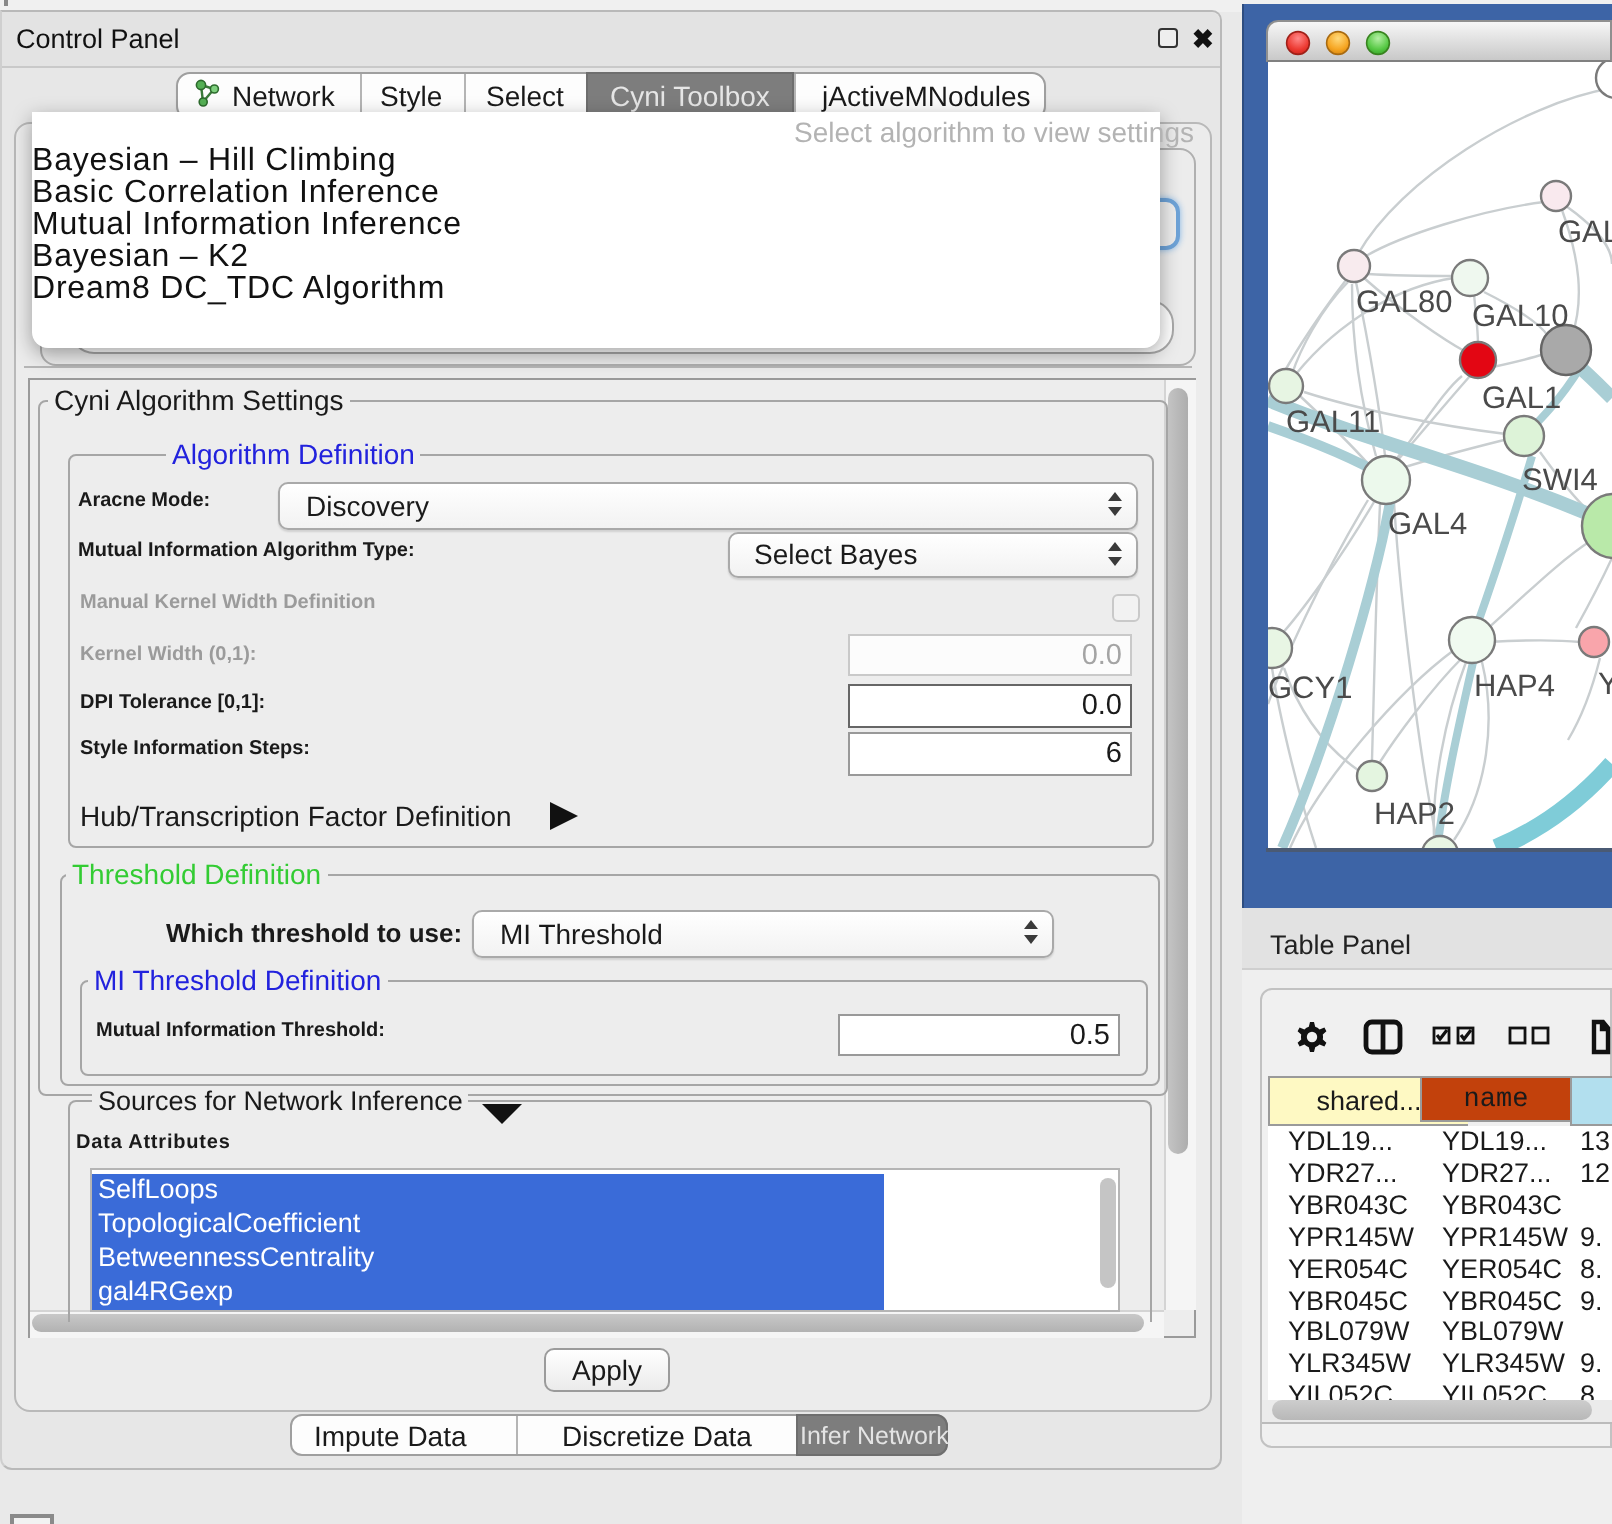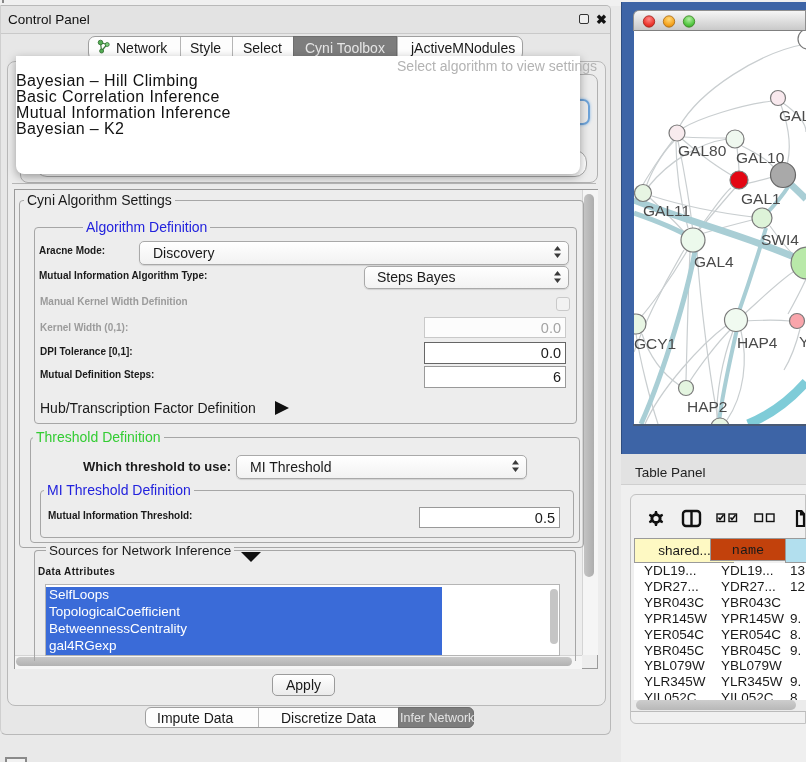--- a/index.html
+++ b/index.html
@@ -58,33 +58,33 @@
 <div class="grp" style="left:34px;top:227px;width:541px;height:195px;"></div>
 <div class="glab" style="left:37px;top:219px;color:#2222dd;margin-left:46px;">Algorithm Definition</div>
 <div class="lbl" style="left:39px;top:245px;">Aracne Mode:</div>
 <div class="cb" style="left:139px;top:241px;width:428px;height:22px;"></div>
 <div class="ttext" style="left:153px;top:245px;">Discovery</div>
 <svg class="arr" style="left:553px;top:246px;" viewBox="0 0 9 12">
     <path d="M4.5 0 L8 4.5 L1 4.5 Z M4.5 12 L8 7.5 L1 7.5 Z" fill="#3a3a3a"></path>
   </svg>
 <div class="lbl" style="left:39px;top:270px;">Mutual Information Algorithm Type:</div>
 <div class="cb" style="left:364px;top:266px;width:203px;height:21px;"></div>
-<div class="ttext" style="left:377px;top:269px;">Steps Bayes</div>
+<div class="ttext" style="left:377px;top:269px;">Select Bayes</div>
 <svg class="arr" style="left:553px;top:271px;" viewBox="0 0 9 12">
     <path d="M4.5 0 L8 4.5 L1 4.5 Z M4.5 12 L8 7.5 L1 7.5 Z" fill="#3a3a3a"></path>
   </svg>
 <div class="lbl" style="left:40px;top:296px;color:#9b9b9b;">Manual Kernel Width Definition</div>
 <div class="abs" style="left:556px;top:297px;width:12px;height:12px;background:#f2f2f2;border:1px solid #c9c9c9;border-radius:3px;"></div>
 <div class="lbl" style="left:40px;top:322px;color:#9b9b9b;">Kernel Width (0,1):</div>
 <div class="fld" style="left:424px;top:317px;width:142px;height:21px;border:1px solid #c9c9c9;box-sizing:border-box;background:#fcfcfc;"></div>
 <div class="fldtxt" style="left:424px;top:320px;width:137px;color:#a4a4a4;">0.0</div>
 <div class="lbl" style="left:40px;top:346px;">DPI Tolerance [0,1]:</div>
 <div class="fld" style="left:424px;top:342px;width:142px;height:22px;border:1px solid #666;box-sizing:border-box;"></div>
 <div class="fldtxt" style="left:424px;top:345px;width:137px;">0.0</div>
-<div class="lbl" style="left:40px;top:369px;">Mutual Definition Steps:</div>
+<div class="lbl" style="left:40px;top:369px;">Style Information Steps:</div>
 <div class="fld" style="left:424px;top:366px;width:142px;height:22px;border:1px solid #999;box-sizing:border-box;"></div>
 <div class="fldtxt" style="left:424px;top:369px;width:137px;">6</div>
 <div class="ttext" style="left:40px;top:400px;">Hub/Transcription Factor Definition</div>
 <div class="abs" style="left:275px;top:401px;width:0;height:0;border-left:14px solid #111;border-top:7px solid transparent;border-bottom:7px solid transparent;"></div>
 
 <div class="grp" style="left:30px;top:437px;width:548px;height:104px;"></div>
 <div class="glab" style="left:33px;top:429px;color:#33cc33;">Threshold Definition</div>
 <div class="lbl" style="left:83px;top:459px;font-size:13px;">Which threshold to use:</div>
 <div class="cb" style="left:236px;top:455px;width:289px;height:22px;"></div>
 <div class="ttext" style="left:250px;top:459px;">MI Threshold</div>
@@ -119,20 +119,21 @@
 <div class="ttext" style="left:400px;top:711px;color:#e4e4e4;font-size:12.5px;">Infer Network</div>
 <div class="abs" style="left:5px;top:757px;width:18px;height:10px;background:#f2f2f2;border:2px solid #8a8a8a;"></div>
 
 <div class="abs" style="left:16px;top:56px;width:564px;height:118px;background:#fff;border-radius:0 0 8px 8px;box-shadow:0 3px 10px rgba(0,0,0,0.35);"></div>
 <div class="abs" style="left:16px;top:58px;width:564px;text-align:right;color:#b3b3b3;margin-left:17px;">Select algorithm to view settings</div>
 <div class="abs" style="left:16px;top:72.5px;font-size:16px;color:#111;">
 <div class="item">Bayesian – Hill Climbing</div>
 <div class="item">Basic Correlation Inference</div>
 <div class="item">Mutual Information Inference</div>
 <div class="item">Bayesian – K2</div>
+<div class="item">Dream8 DC_TDC Algorithm</div>
 </div>
 
 <div class="abs" style="left:621px;top:2px;width:185px;height:452px;background:#3d64a6;"></div>
 <div class="abs" style="left:621px;top:2px;width:1px;height:452px;background:#2e4d80;"></div>
 <div class="abs" style="left:633px;top:10px;width:173px;height:21px;background:linear-gradient(#f6f6f6,#c9c9c9);border:1px solid #8f8f8f;border-bottom:1px solid #808080;border-radius:6px 0 0 0;box-sizing:border-box;"></div>
 <svg class="abs" style="left:641px;top:14px;" width="60" height="15" viewBox="0 0 60 15">
 <defs>
 <radialGradient id="rg" cx="0.5" cy="0.3" r="0.8">
         <stop offset="0" stop-color="#f88"></stop>
         <stop offset="0.6" stop-color="#ed3b33"></stop>

